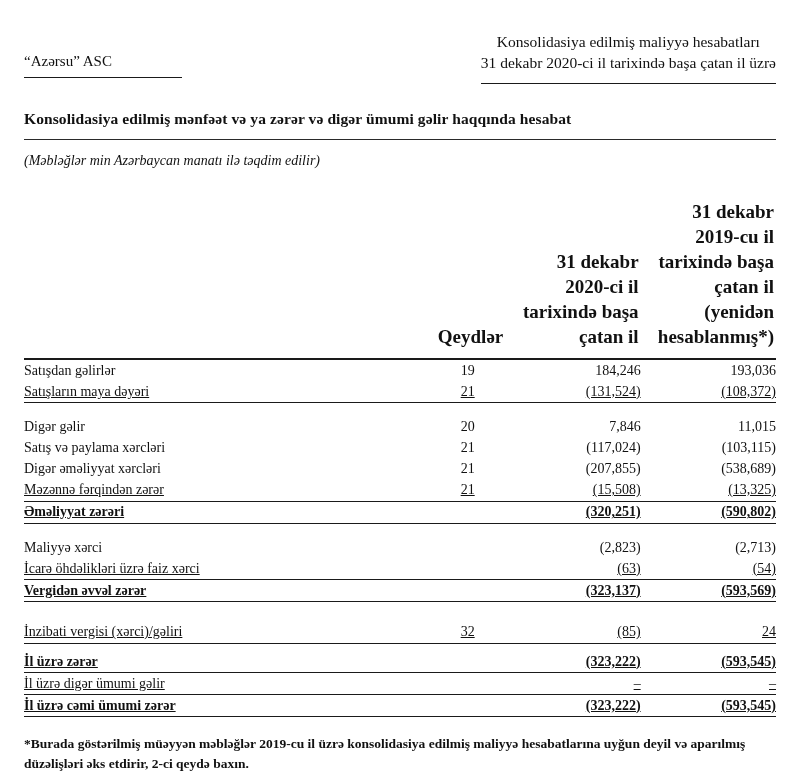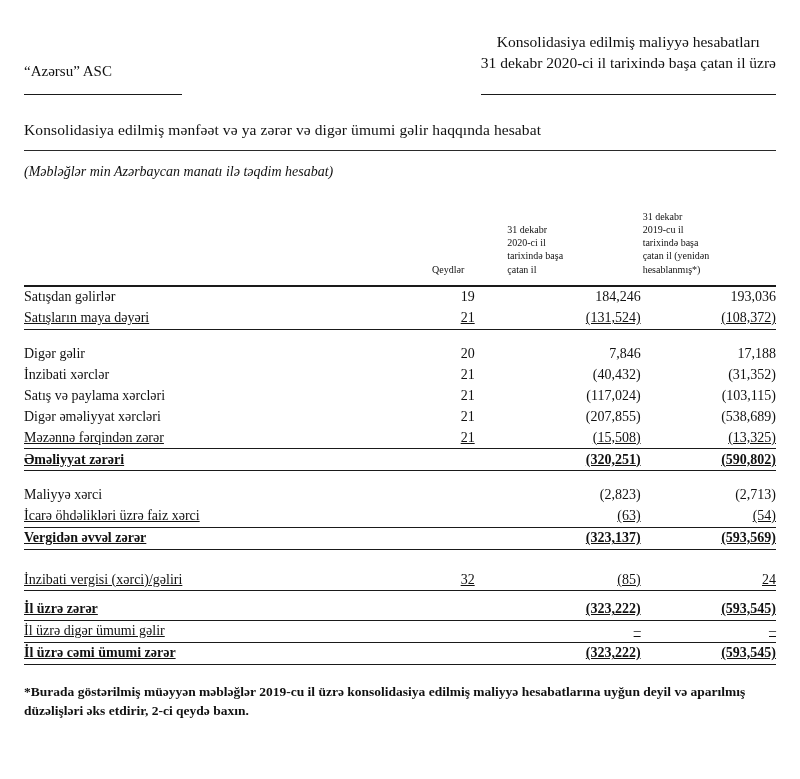--- a/index.html
+++ b/index.html
@@ -17,62 +17,62 @@
   }
 
   
   .doc-header {
     display: flex;
     justify-content: space-between;
     align-items: flex-end;
   }
   .company-name {
     font-size: 15px;
-    padding: 0 70px 14px 0;
+    padding: 0 70px 7px 0;
     border-bottom: 1.2px solid #1a1a1a;
-    margin-bottom: 0;
+    margin-bottom: 6px;
     white-space: nowrap;
   }
   .header-right {
     text-align: center;
     font-size: 15.5px;
     line-height: 1.35;
-    padding-bottom: 20px;
+    padding-bottom: 9px;
     border-bottom: 1.2px solid #1a1a1a;
     max-width: 420px;
   }
 
   
   .report-title {
     font-size: 15.5px;
-    font-weight: normal;
+    font-weight: bold;
     margin: 26px 0 0 0;
     padding-bottom: 11px;
     border-bottom: 1px solid #2a2a2a;
     letter-spacing: 0.1px;
   }
   .currency-note {
     font-style: italic;
     font-size: 14px;
     margin-top: 13px;
   }
 
   
   table.statement {
     width: 100%;
     border-collapse: collapse;
     margin-top: 30px;
     font-size: 14px;
   }
   table.statement th {
-    font-weight: normal;
+    font-weight: bold;
     white-space: pre-line;
-    text-align: left;
+    text-align: right;
     vertical-align: bottom;
-    font-size: 10px;
+    font-size: 19px;
     line-height: 1.32;
     padding: 0 2px 9px 2px;
     border-bottom: 2px solid #1a1a1a;
   }
   th.col-label { width: 54%; }
   th.col-note  { width: 10%; vertical-align: middle; padding-bottom: 26px; }
   th.col-num   { width: 18%; }
 
   table.statement td {
     padding: 2.5px 0;
@@ -103,21 +103,21 @@
   <div class="doc-header">
     <div class="company-name">“Azərsu” ASC</div>
     <div class="header-right">
       <div>Konsolidasiya edilmiş maliyyə hesabatları</div>
       <div>31 dekabr 2020-ci il tarixində başa çatan il üzrə</div>
     </div>
   </div>
 
   <h1 class="report-title">Konsolidasiya edilmiş mənfəət və ya zərər və digər ümumi gəlir haqqında hesabat</h1>
 
-  <div class="currency-note">(Məbləğlər min Azərbaycan manatı ilə təqdim hesabat)</div>
+  <div class="currency-note">(Məbləğlər min Azərbaycan manatı ilə təqdim edilir)</div>
 
   <table class="statement">
     <thead>
       <tr>
         <th class="col-label"></th>
         <th class="col-note">Qeydlər</th>
         <th class="col-num">31 dekabr
 2020-ci il
 tarixində başa
 çatan il</th>
@@ -141,27 +141,21 @@
           <td class="cell-num">(131,524)</td>
           <td class="cell-num">(108,372)</td>
         </tr>
         <tr class="spacer">
           <td colspan="4" style="height: 14px;"></td>
         </tr>
         <tr>
           <td class="cell-label">Digər gəlir</td>
           <td class="cell-note">20</td>
           <td class="cell-num">7,846</td>
-          <td class="cell-num">17,188</td>
-        </tr>
-        <tr>
-          <td class="cell-label">İnzibati xərclər</td>
-          <td class="cell-note">21</td>
-          <td class="cell-num">(40,432)</td>
-          <td class="cell-num">(31,352)</td>
+          <td class="cell-num">11,015</td>
         </tr>
         <tr>
           <td class="cell-label">Satış və paylama xərcləri</td>
           <td class="cell-note">21</td>
           <td class="cell-num">(117,024)</td>
           <td class="cell-num">(103,115)</td>
         </tr>
         <tr>
           <td class="cell-label">Digər əməliyyat xərcləri</td>
           <td class="cell-note">21</td>

